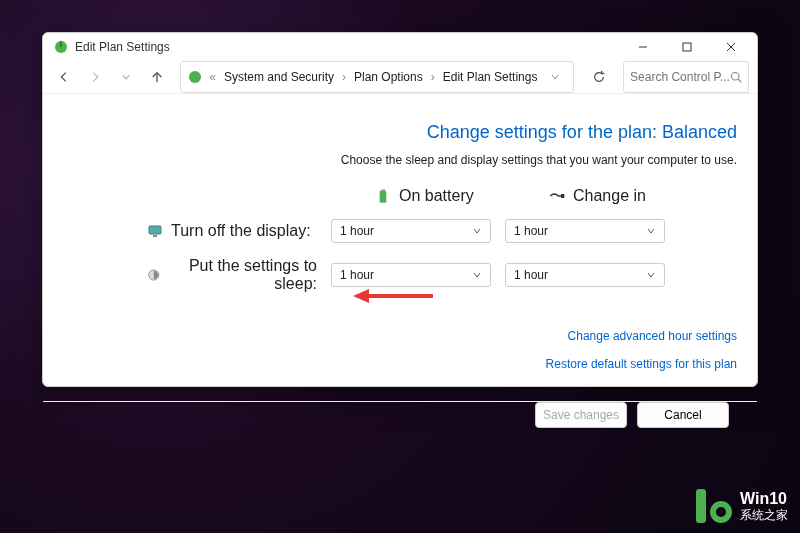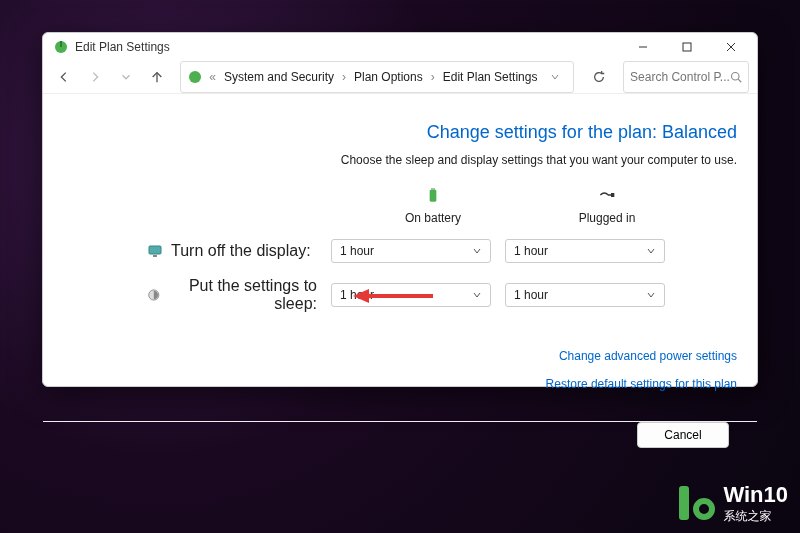--- a/index.html
+++ b/index.html
@@ -41,42 +41,42 @@
   .refreshbtn svg { width:14px; height:14px; stroke:#555; fill:none; stroke-width:1.5; }
   .searchbox { width:130px; height:32px; border:1px solid #ddd; border-radius:3px; display:flex; align-items:center; padding:0 6px; }
   .searchbox input { border:none; outline:none; font-size:12px; width:100px; color:#701a75; background:transparent; }
   .searchbox svg { width:12px; height:12px; stroke:#888; fill:none; stroke-width:1.5; }
 
   .content { flex:1; padding: 28px 20px 16px 104px; position:relative; font-size:12px; color:#222;text-align:right; }
   .heading { color:#0066cc; font-size:18px; font-weight:400; margin-bottom:10px; }
   .subtext { margin-bottom: 20px; font-size:12px; }
 
   .grid { display:grid; grid-template-columns: 170px 160px 160px; column-gap: 14px; row-gap: 14px; align-items:center; }
-  .colhdr { display:flex; align-items:center; gap:8px; font-size:12px; justify-content:flex-start; padding-left:44px;flex-direction:column; }
+  .colhdr { display:flex; align-items:center; gap:8px; font-size:16px; justify-content:flex-start; padding-left:44px; }
   .rowlabel { display:flex; align-items:center; gap:8px; font-size:16px; }
   .rowlabel svg, .colhdr svg { width:16px; height:16px; }
   .dropdown { height:24px; border:1px solid #ccc; border-radius:3px; display:flex; align-items:center; padding:0 8px; font-size:12px; justify-content:space-between; background:#fff; }
   .dropdown svg { width:10px; height:10px; stroke:#555; fill:none; }
 
   .links { margin-top: 36px; }
   .link { color:#0066cc; font-size:12px; margin-bottom: 14px; display:block; cursor:pointer; }
 
   .arrow { position:absolute; left: 310px; top: 192px; }
   .arrow svg { width:80px; height:20px; }
 
   .footer { height: 54px; border-top:1px solid #eee; display:flex; align-items:center; justify-content:flex-end; padding: 0 28px; gap:10px; }
   .btn { min-width:92px; height:26px; border:1px solid #ccc; border-radius:4px; background:#fdfdfd; font-size:12px; display:flex; align-items:center; justify-content:center; }
   .btn.disabled { color:#aaa; }
 
   .watermark { position:absolute; right:12px; bottom:10px; display:flex; align-items:center; gap:8px; }
   .watermark .logo { display:flex; gap:4px; }
   .watermark .logo .bar { width:10px; height:34px; background:#4caf50; border-radius:3px; }
   .watermark .logo .circ { width:22px; height:22px; border:6px solid #4caf50; border-radius:50%; align-self:flex-end; }
   .watermark .txt { color:#fff; font-size:12px; line-height:1.2; }
-  .watermark .txt .big { font-size:22px; font-weight:600; }
+  .watermark .txt .big { font-size:16px; font-weight:600; }
 </style>
 </head>
 <body>
 
 <div class="window">
 
   <div class="titlebar">
     <span class="appicon">
       <svg viewBox="0 0 16 16">
           <circle cx="8" cy="8" r="6" fill="#4caf50"></circle>
@@ -169,21 +169,21 @@
             <rect x="5" y="2" width="6" height="2" fill="#7a7"></rect>
             <rect x="3" y="4" width="10" height="18" rx="2" fill="#4caf50"></rect>
           </svg>
         <span>On battery</span>
       </div>
       <div class="colhdr">
         <svg viewBox="0 0 24 16">
             <path d="M2 8 Q8 2 14 8 L20 8" stroke="#333" stroke-width="2" fill="none"></path>
             <rect x="18" y="5" width="5" height="6" fill="#333"></rect>
           </svg>
-        <span>Plugged in</span>
+        <span>Change in</span>
       </div>
 
       <div class="rowlabel">
         <svg viewBox="0 0 16 16">
             <rect x="2" y="3" width="12" height="8" rx="1" fill="#5aa" stroke="#388"></rect>
             <rect x="6" y="12" width="4" height="2" fill="#888"></rect>
           </svg>
         <span>Turn off the display:</span>
       </div>
       <div class="dropdown">
@@ -214,33 +214,34 @@
       </div>
       <div class="dropdown">
         <span>1 hour</span>
         <svg viewBox="0 0 10 10">
             <polyline points="2,3 5,7 8,3"></polyline>
           </svg>
       </div>
     </div>
 
     <div class="links">
-      <a class="link">Change advanced power settings</a>
+      <a class="link">Change advanced hour settings</a>
       <a class="link">Restore default settings for this plan</a>
     </div>
 
     <div class="arrow">
       <svg viewBox="0 0 80 20">
           <line x1="80" y1="10" x2="12" y2="10" stroke="#e53935" stroke-width="4"></line>
           <polygon points="0,10 16,3 16,17" fill="#e53935"></polygon>
         </svg>
     </div>
   </div>
 
   <div class="footer">
+    <div class="btn disabled">Save changes</div>
     <div class="btn">Cancel</div>
   </div>
 </div>
 
 <div class="watermark">
   <div class="logo">
     <div class="bar"></div>
     <div class="circ"></div>
   </div>
   <div class="txt">

